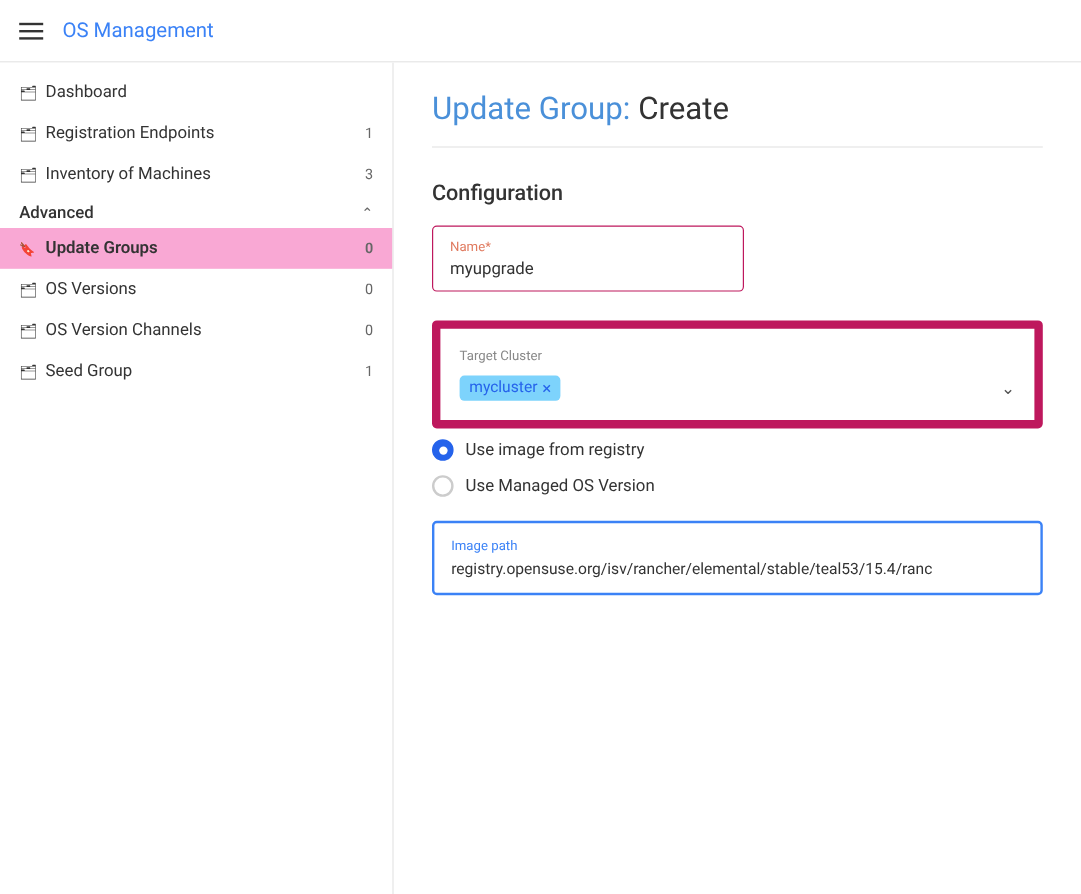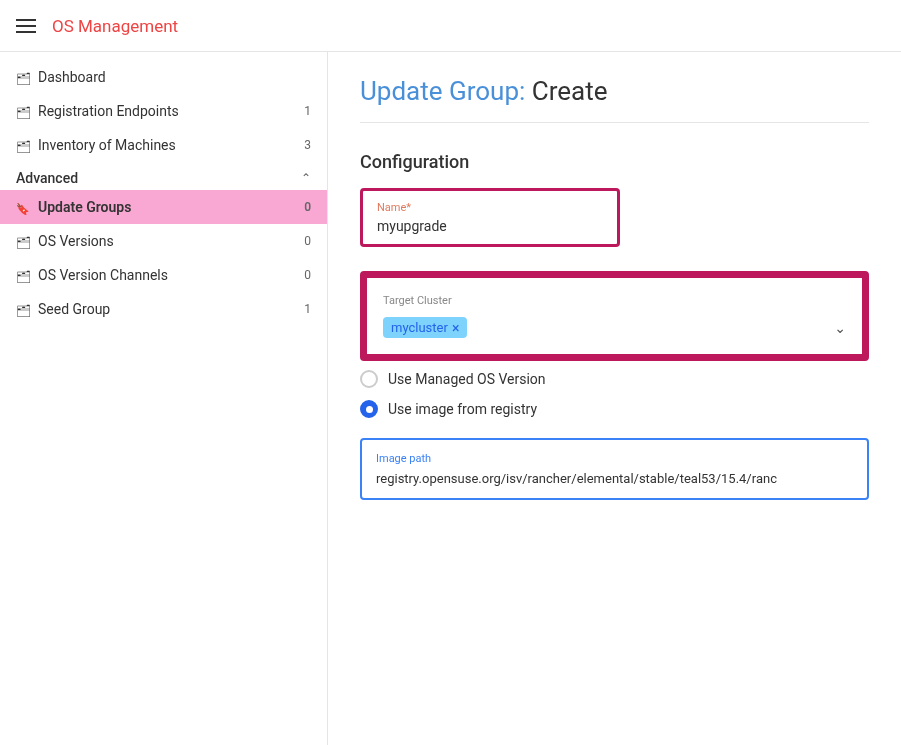--- a/index.html
+++ b/index.html
@@ -2,21 +2,21 @@
 <html><head>
   <meta charset="utf-8">
   <style>
     * { box-sizing: border-box; margin: 0; padding: 0; }
     body { font-family: -apple-system, BlinkMacSystemFont, 'Segoe UI', Roboto, sans-serif; font-size: 14px; color: #333; background: #fff; display: flex; flex-direction: column; height: 745px; width: 901px; overflow: hidden; }
 
     
     .header { display: flex; align-items: center; padding: 10px 16px; border-bottom: 1px solid #e5e5e5; height: 52px; }
     .hamburger-icon { display: flex; flex-direction: column; gap: 4px; cursor: pointer; margin-right: 16px; }
     .hamburger-icon span { display: block; width: 20px; height: 2px; background: #333; }
-    .app-title { font-size: 17px; font-weight: 400; color: #ef4444; }
+    .app-title { font-size: 17px; font-weight: 400; color: #3b82f6; }
 
     
     .layout { display: flex; flex: 1; overflow: hidden; }
 
     
     .sidebar { width: 328px; border-right: 1px solid #e5e5e5; overflow-y: auto; padding: 8px 0; flex-shrink: 0; }
     .sidebar-item { display: flex; align-items: center; justify-content: space-between; padding: 9px 16px; cursor: pointer; color: #333; text-decoration: none; }
     .sidebar-item.active { background: #f9a8d4; font-weight: 600; }
     .sidebar-item-left { display: flex; align-items: center; gap: 8px; }
     .sidebar-icon { width: 14px; height: 14px; display: inline-block; }
@@ -30,21 +30,21 @@
 
     
     .main { flex: 1; overflow-y: auto; padding: 24px 32px; }
     .page-title { font-size: 26px; font-weight: 400; margin-bottom: 16px; }
     .title-divider { border: none; border-top: 1px solid #e5e5e5; margin-bottom: 28px; }
 
     
     .section-title { font-size: 18px; font-weight: 500; margin-bottom: 16px; color: #333; }
 
     
-    .form-field { border: 3px solid #be185d; border-radius: 4px; padding: 10px 14px; margin-bottom: 24px; max-width: 260px; }
+    .form-field { border: 1px solid #be185d; border-radius: 4px; padding: 10px 14px; margin-bottom: 24px; max-width: 260px; }
     .field-label { font-size: 11px; color: #e07a5f; margin-bottom: 4px; }
     .field-value { font-size: 14px; color: #333; }
 
     
     .spec-box { border: 7px solid #be185d; border-radius: 4px; padding: 16px; margin-bottom: 9px; max-width: 560px; }
     .spec-label { font-size: 11px; color: #888; margin-bottom: 10px; }
     .tag-container { display: flex; align-items: center; flex-wrap: wrap; gap: 6px; }
     .tag { display: flex; align-items: center; gap: 4px; background: #7dd3fc; color: #2563eb; border-radius: 4px; padding: 3px 8px; font-size: 13px; }
     .tag-remove { cursor: pointer; color: #2563eb; font-size: 14px; line-height: 1; }
     .dropdown-arrow { margin-left: auto; color: #555; font-size: 14px; cursor: pointer; }
@@ -165,28 +165,28 @@
             <span>mycluster</span>
             <span class="tag-remove">×</span>
           </div>
         </div>
         <span class="dropdown-arrow" style="margin-left: auto;">⌄</span>
       </div>
     </div>
 
     <div class="radio-group">
       <div class="radio-item">
-        <div class="radio-outer"></div>
-        <span class="radio-label">Use Managed OS Version</span>
-      </div>
-      <div class="radio-item">
         <div class="radio-outer selected">
           <div class="radio-inner"></div>
         </div>
         <span class="radio-label">Use image from registry</span>
+      </div>
+      <div class="radio-item">
+        <div class="radio-outer"></div>
+        <span class="radio-label">Use Managed OS Version</span>
       </div>
     </div>
 
     <div class="image-path-box">
       <div class="image-path-label">Image path</div>
       <div class="image-path-value">registry.opensuse.org/isv/rancher/elemental/stable/teal53/15.4/ranc</div>
     </div>
 
   </main>
 </div>

